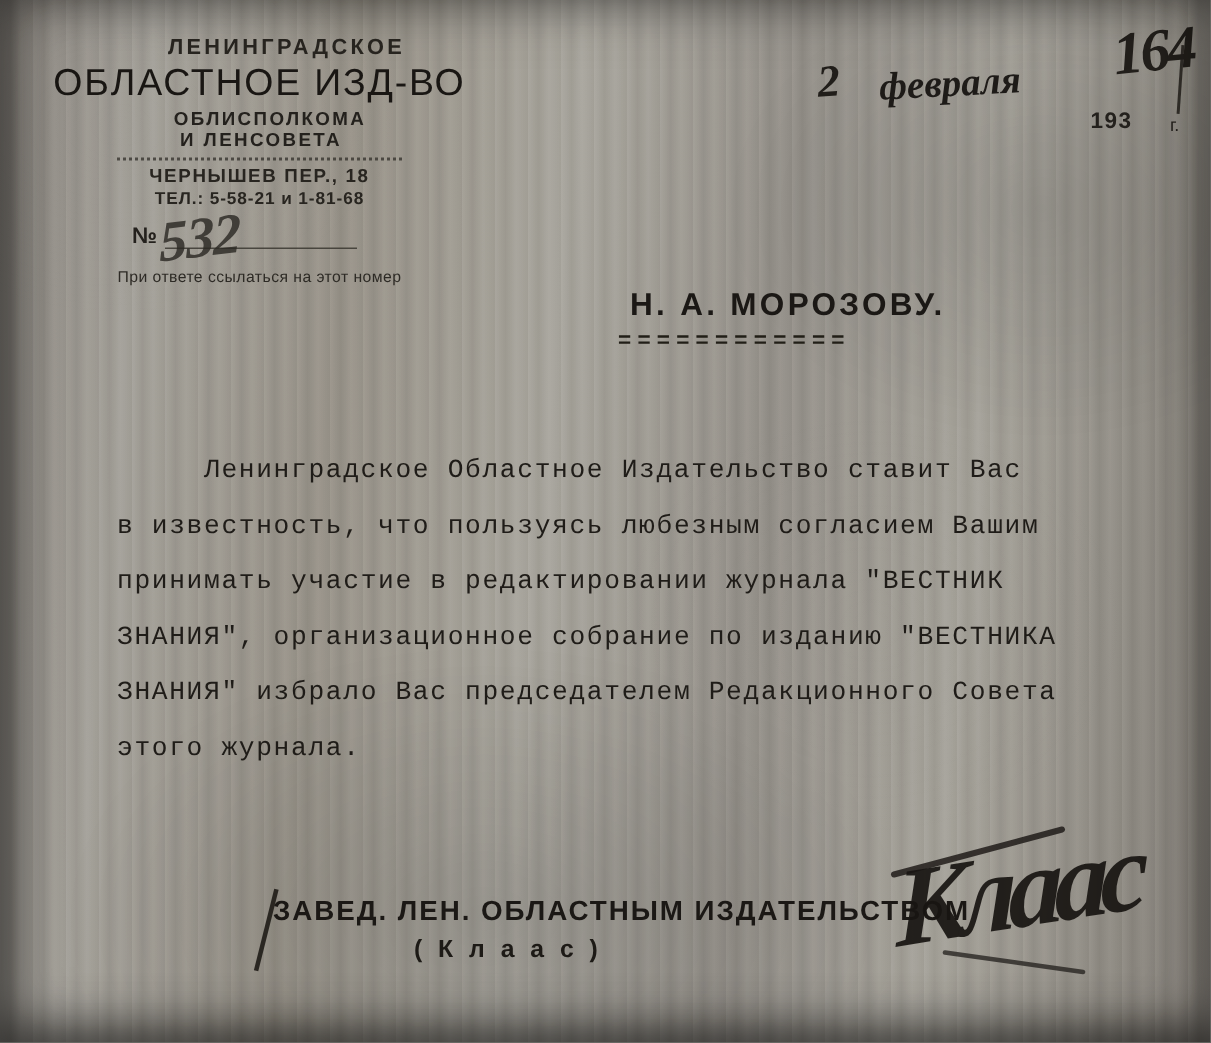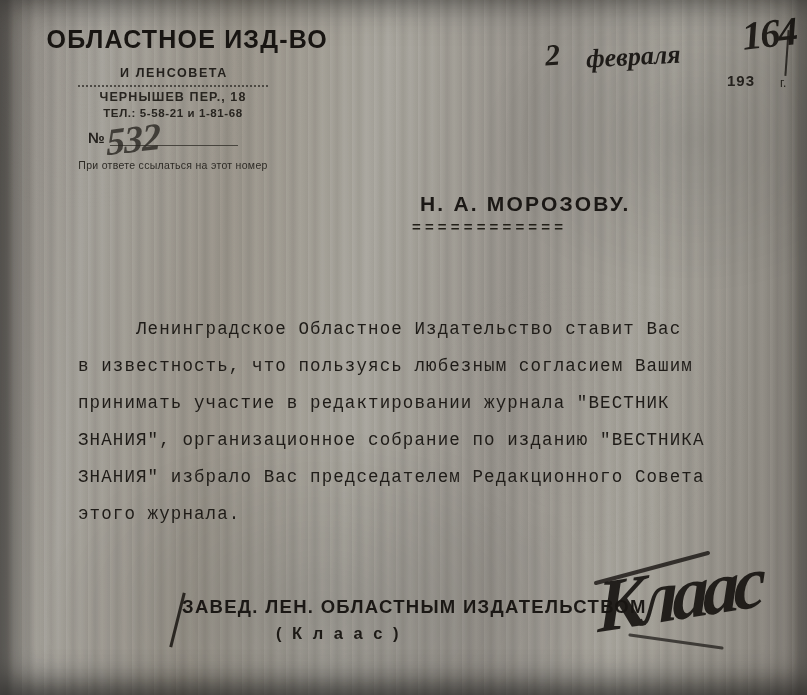--- a/index.html
+++ b/index.html
@@ -51,27 +51,26 @@
     pointer-events: none;
   }
 
   
   #letterhead { position: absolute; left: 18px; top: 24px; width: 310px; text-align: center; }
   .lh-1 {
     font-size: 14.5px; letter-spacing: 2.2px; font-weight: 700; color: #2a2722;
     margin-left: 36px;
   }
   .lh-2 {
-    font-size: 25px; letter-spacing: 1.2px; font-weight: 700; color: #1b1815;
+    font-size: 25px; letter-spacing: 1.2px; font-weight: 400; color: #1b1815;
     margin-top: 1px;
-    text-align: right;
   }
   .lh-3 { font-size: 12.5px; letter-spacing: 1.6px; font-weight: 700; color: #26231f; margin-top: 6px; margin-left: 22px;}
   .lh-4 { font-size: 12.5px; letter-spacing: 1.6px; font-weight: 700; color: #26231f; margin-top: 2px; margin-left: 14px;}
-  .lh-5 { font-size: 12.5px; letter-spacing: 1.6px; font-weight: 700; color: #26231f; margin-top: 12px; margin-left: 2px;}
+  .lh-5 { font-size: 12.5px; letter-spacing: 1.6px; font-weight: 700; color: #26231f; margin-top: 0; margin-left: 2px;}
   .rule-dot {
     margin: 5px auto 0 auto; width: 190px; height: 0;
     border-top: 2px dotted #33302b; opacity: .75;
   }
   .lh-6 { font-size: 20px; letter-spacing: 1.4px; font-weight: 700; color: #1b1815; margin-top: 7px; margin-left: 8px;}
   .lh-7 { font-size: 12px; letter-spacing: 3.4px; font-weight: 700; color: #2a2722; margin-top: 5px;}
   .lh-8 { font-size: 12.5px; letter-spacing: 1.1px; font-weight: 700; color: #2a2722; margin-top: 3px;}
   .lh-9 { font-size: 11.5px; letter-spacing: 0.6px; font-weight: 700; color: #2a2722; margin-top: 3px;}
   .numline {
     margin-top: 6px; margin-left: 14px; position: relative; height: 26px;
@@ -130,21 +129,21 @@
   
   #body {
     position: absolute; left: 78px; top: 296px; width: 690px;
     font-family: "Liberation Mono", monospace;
     font-size: 17.5px;
     line-height: 37px;
     letter-spacing: 1.1px;
     color: #211e1a;
   }
   #body .ln { white-space: pre; }
-  #body .ln.first { text-indent: 58px; margin-top: 15px; }
+  #body .ln.first { text-indent: 58px; }
 
   
   #signline {
     position: absolute; left: 182px; top: 596px;
     font-size: 18.5px; font-weight: 700; letter-spacing: 1.3px; color:#1d1a17;
   }
   #signclass {
     position: absolute; left: 276px; top: 624px;
     font-size: 16.5px; font-weight: 700; letter-spacing: 3px; color:#1f1c18;
   }
@@ -170,21 +169,23 @@
   }
 </style>
 </head>
 <body>
 
 <div id="page">
   <div id="paper"></div>
   <div id="grain"></div>
 
   <div id="letterhead">
+    <div class="lh-1">ЛЕНИНГРАДСКОЕ</div>
     <div class="lh-2">ОБЛАСТНОЕ ИЗД-ВО</div>
+    <div class="lh-4">ОБЛИСПОЛКОМА</div>
     <div class="lh-5">И ЛЕНСОВЕТА</div>
     <div class="rule-dot"></div>
     <div class="lh-8">ЧЕРНЫШЕВ ПЕР., 18</div>
     <div class="lh-9">ТЕЛ.: 5-58-21 и 1-81-68</div>
     <div class="numline">
       <span class="nsym">№</span>
       <span class="nline"></span>
       <span class="hand-num">532</span>
     </div>
     <div class="lh-10">При ответе ссылаться на этот номер</div>

